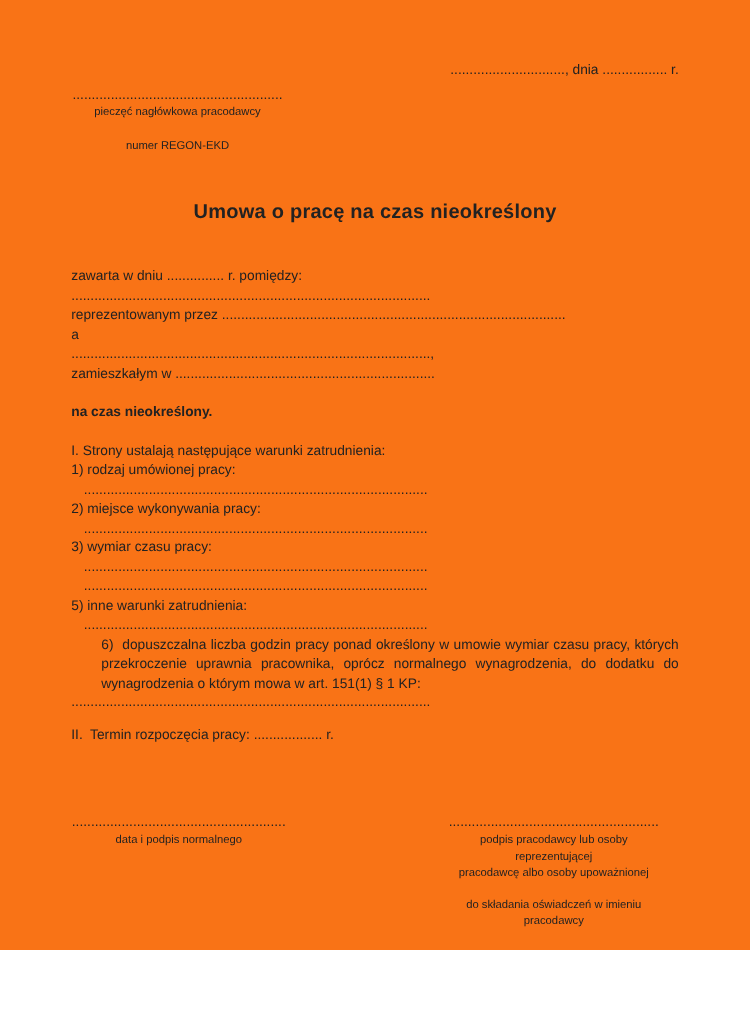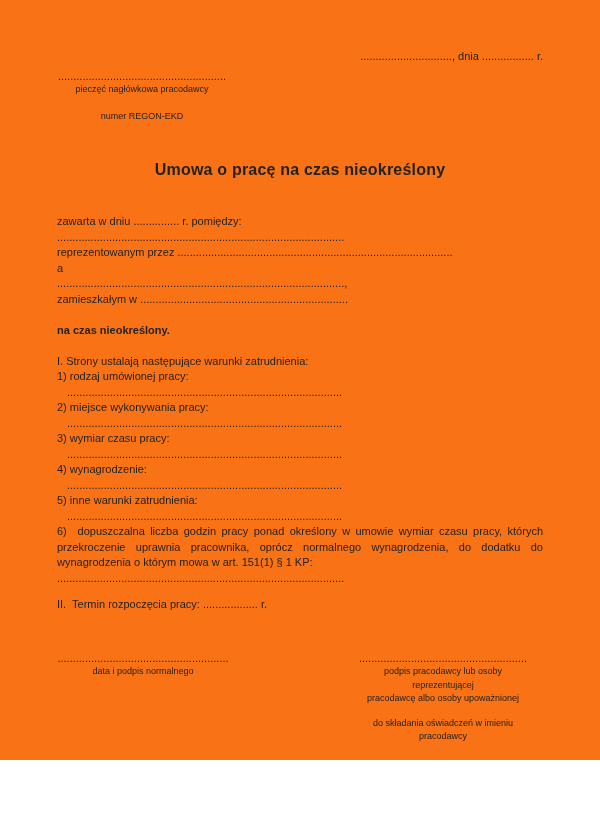--- a/index.html
+++ b/index.html
@@ -58,20 +58,21 @@
     height: 15.5px;
     white-space: pre;
     overflow: hidden;
   }
   .line.indent { padding-left: 10px; }
   .bold { font-weight: bold; }
   .para {
     text-align: justify;
     text-align-last: left;
     white-space: pre-wrap;
+    margin-left: 24px;
   }
   .s2 { margin-top: -5px; }
   .signatures {
     position: absolute;
     top: 652px;
     left: 57px;
     width: 486px;
     display: flex;
     justify-content: space-between;
   }
@@ -106,21 +107,20 @@
     <div class="line bold">na czas nieokreślony.</div>
     <div class="line">&nbsp;</div>
     <div class="line">I. Strony ustalają następujące warunki zatrudnienia:</div>
 
     <div class="line">1) rodzaj umówionej pracy:</div>
     <div class="line indent">..........................................................................................</div>
     <div class="line">2) miejsce wykonywania pracy:</div>
     <div class="line indent">..........................................................................................</div>
     <div class="line">3) wymiar czasu pracy:</div>
     <div class="line indent">..........................................................................................</div>
-    <div class="line">4) wynagrodzenie:</div>
     <div class="line indent">..........................................................................................</div>
     <div class="line">5) inne warunki zatrudnienia:</div>
     <div class="line indent">..........................................................................................</div>
 
     <div class="para">6)  dopuszczalna liczba godzin pracy ponad określony w umowie wymiar czasu pracy, których przekroczenie uprawnia pracownika, oprócz normalnego wynagrodzenia, do dodatku do wynagrodzenia o którym mowa w art. 151(1) § 1 KP:</div>
     <div class="line">..............................................................................................</div>
     <div class="line">&nbsp;</div>
     <div class="line s2">II.  Termin rozpoczęcia pracy: .................. r.</div>
   </div>
 

